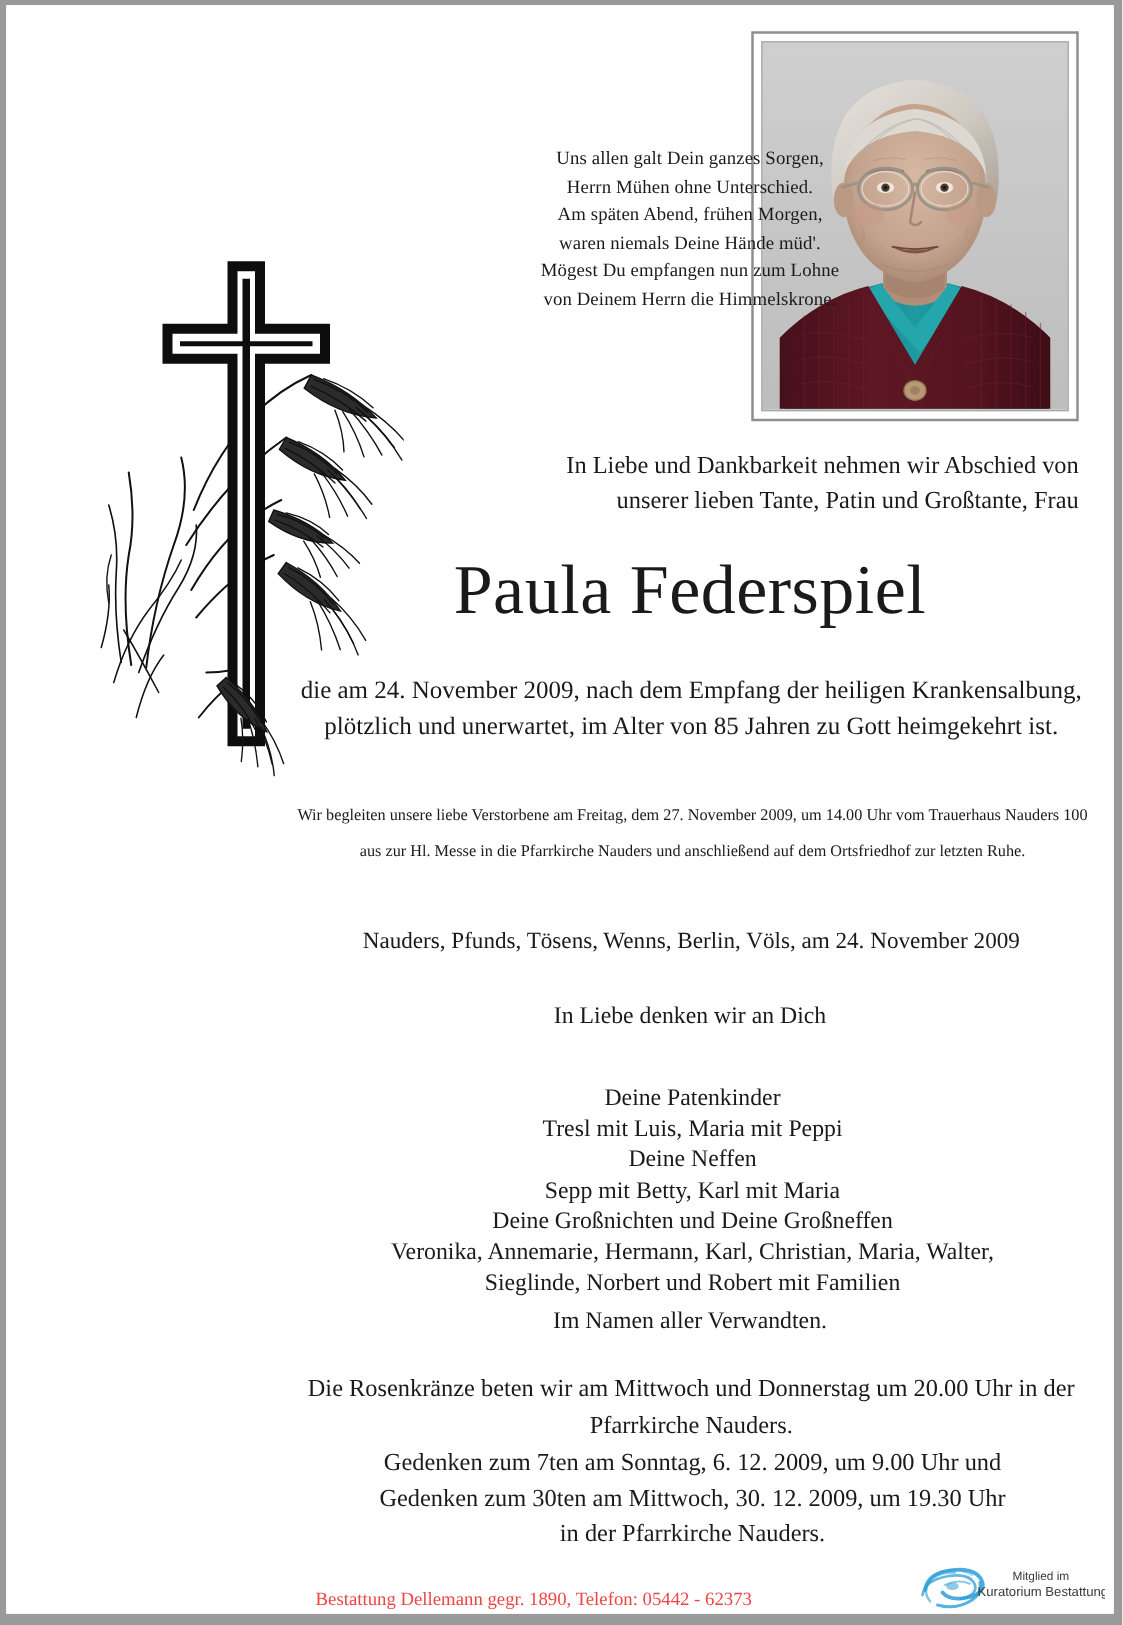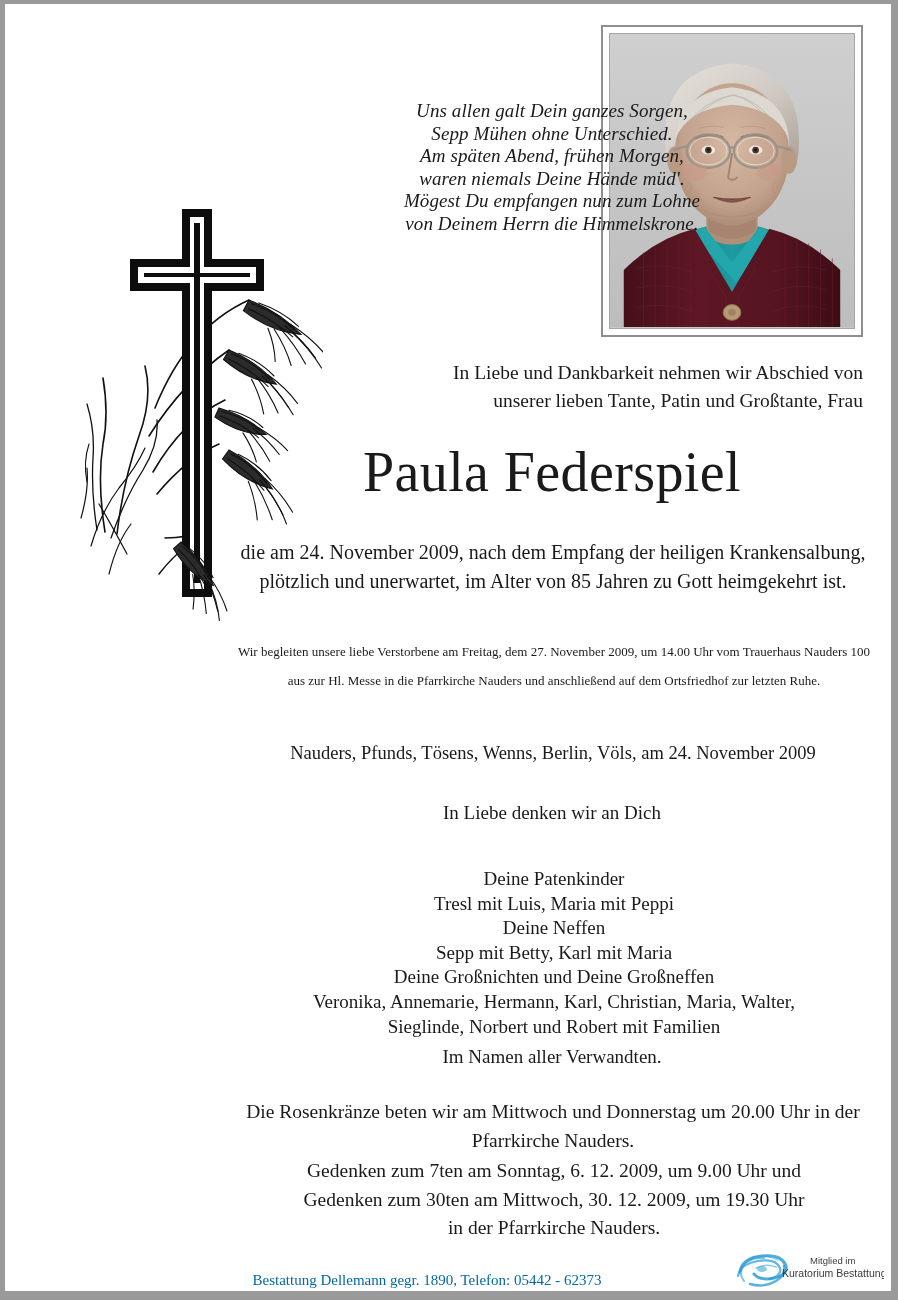--- a/index.html
+++ b/index.html
@@ -65,27 +65,26 @@
     left: 48px;
     top: 178px;
     width: 270px;
     height: 440px;
   }
   .cross-art svg { display: block; width: 100%; height: 100%; }
 
   .verse {
     position: absolute;
     left: 236px;
-    top: 96px;
+    top: 112px;
     width: 622px;
     text-align: center;
-    font-size: 19px;
+    font-size: 15px;
     line-height: 22.6px;
     letter-spacing: .1px;
-    font-style: italic;
   }
   .verse div { white-space: nowrap; }
 
   .intro {
     position: absolute;
     left: 236px;
     top: 355px;
     width: 622px;
     text-align: right;
     font-size: 19.5px;
@@ -188,21 +187,21 @@
 
   
   .footer-text {
     position: absolute;
     left: 236px;
     top: 1266px;
     width: 372px;
     text-align: center;
     font-size: 15px;
     line-height: 20px;
-    color: #0369a1;
+    color: #ef4444;
   }
   .member-logo {
     position: absolute;
     left: 727px;
     top: 1244px;
     width: 152px;
     height: 44px;
   }
   .member-logo svg { display: block; width: 100%; height: 100%; }
 </style>
@@ -429,21 +428,21 @@
             <path d="M44 2 Q64 4 82 12"></path>
               <path d="M32 13 Q46 22 58 36"></path>
             <path d="M48 6 Q68 12 84 24"></path>
           </g>
         </g>
       </svg>
     </div>
 
     <div class="verse">
       <div>Uns allen galt Dein ganzes Sorgen,</div>
-      <div>Sepp Mühen ohne Unterschied.</div>
+      <div>Herrn Mühen ohne Unterschied.</div>
       <div>Am späten Abend, frühen Morgen,</div>
       <div>waren niemals Deine Hände müd'.</div>
       <div>Mögest Du empfangen nun zum Lohne</div>
       <div>von Deinem Herrn die Himmelskrone.</div>
     </div>
 
     <div class="intro">
       <div>In Liebe und Dankbarkeit nehmen wir Abschied von</div>
       <div>unserer lieben Tante, Patin und Großtante, Frau</div>
     </div>

